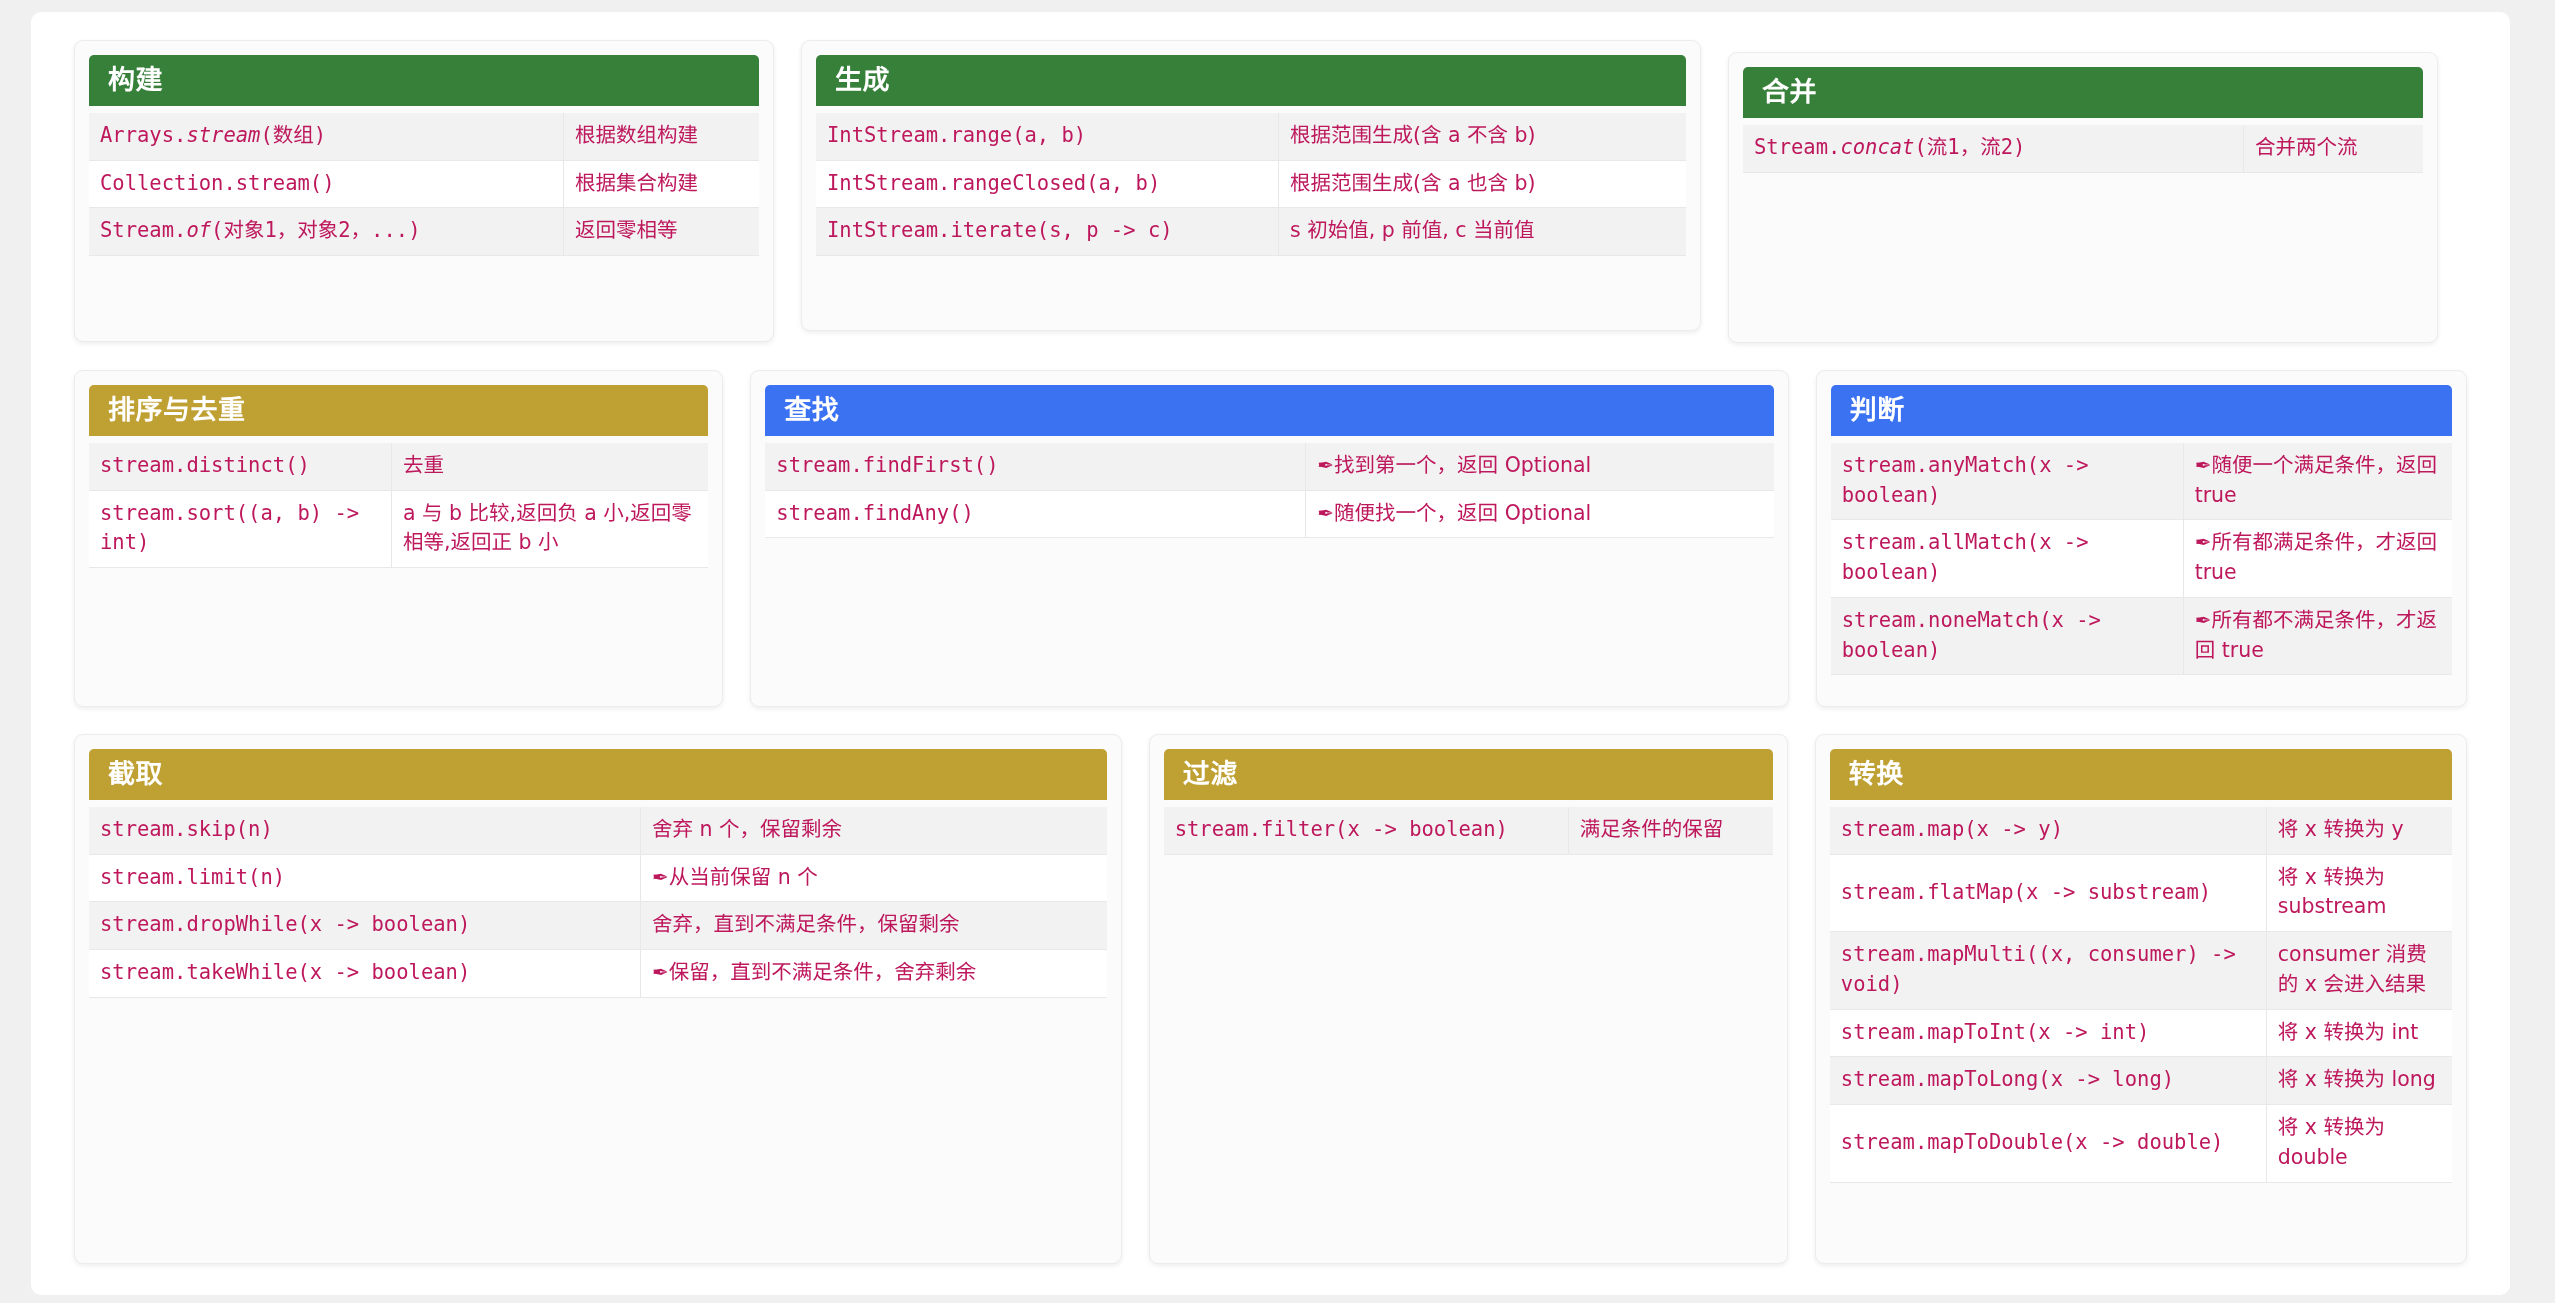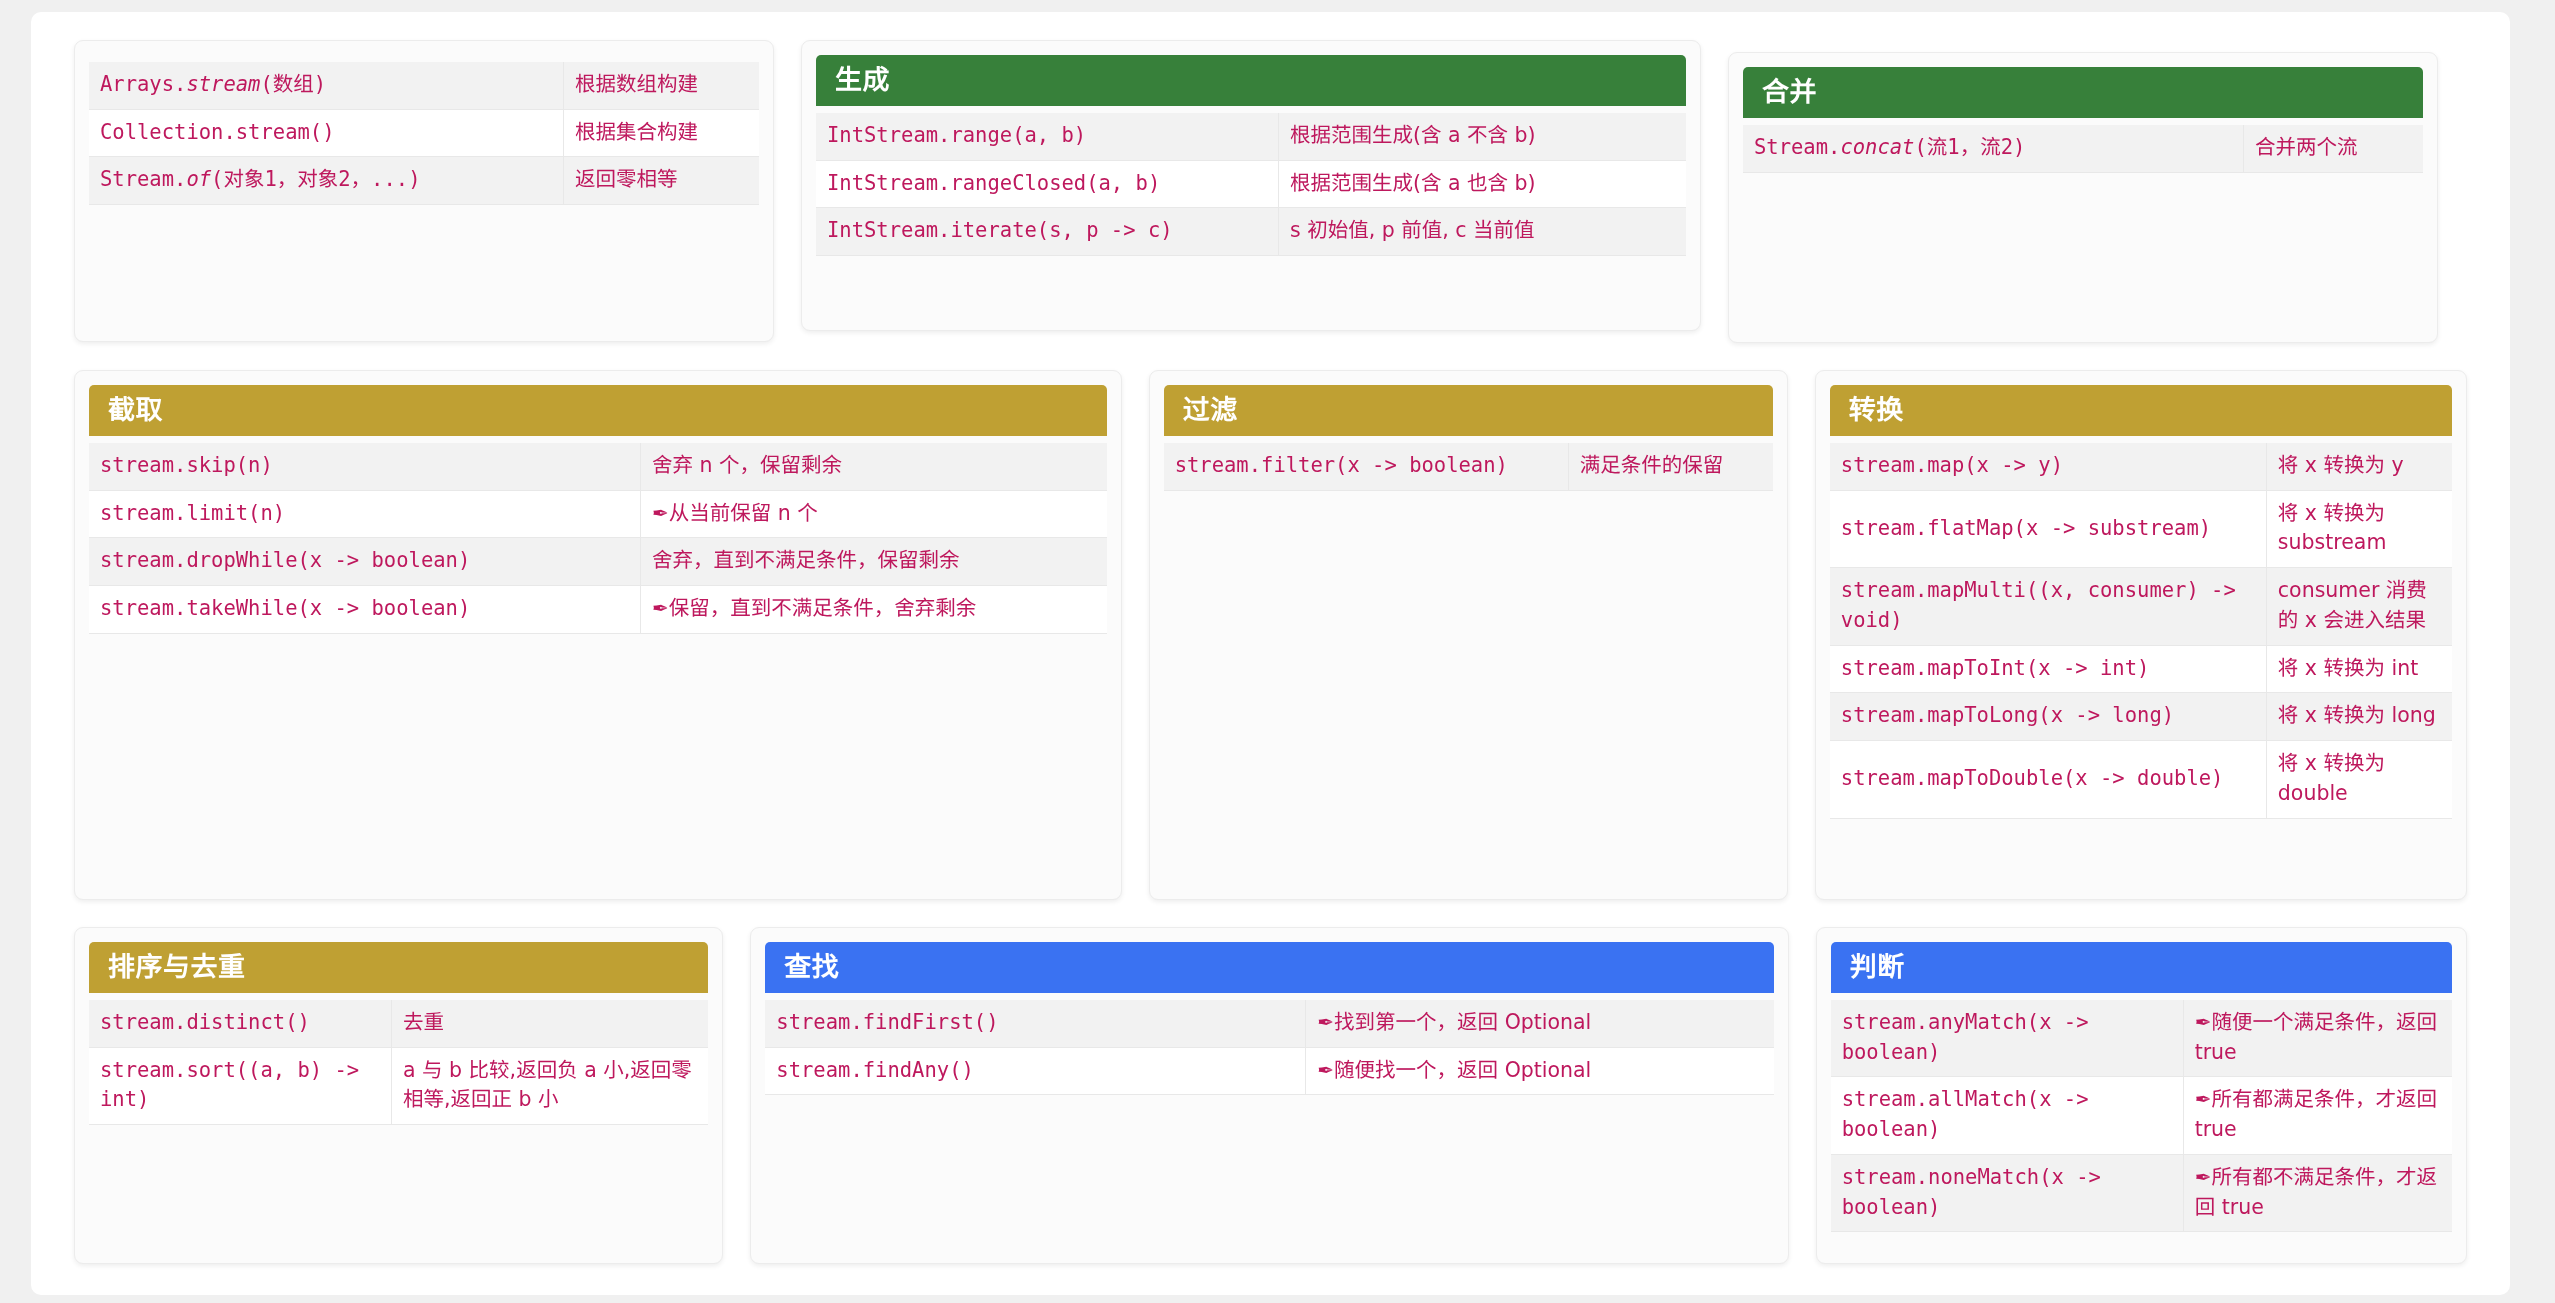--- a/index.html
+++ b/index.html
@@ -124,20 +124,21 @@
 </style>
 </head>
 <body>
 
 <div class="page">
   <div class="rows">
 
     <div class="row">
 
       <div class="card c-build">
+        <div class="card-header hdr-green">构建</div>
         <table class="kv">
           <tbody>
             <tr>
               <td class="sig"><span>Arrays.</span><i>stream</i><span>(数组)</span></td>
               <td class="desc">根据数组构建</td>
             </tr>
             <tr>
               <td class="sig"><span>Collection.stream()</span><i></i><span></span></td>
               <td class="desc">根据集合构建</td>
             </tr>
@@ -181,20 +182,79 @@
             </tr>
           </tbody>
         </table>
         <div class="spacer"></div>
       </div>
 
     </div>
 
     <div class="row">
 
+      <div class="card c-sort">
+        <div class="card-header hdr-gold">排序与去重</div>
+        <table class="kv">
+          <tbody>
+            <tr>
+              <td class="sig">stream.distinct()</td>
+              <td class="desc">去重</td>
+            </tr>
+            <tr>
+              <td class="sig">stream.sort((a, b) -&gt; int)</td>
+              <td class="desc">a 与 b 比较,返回负 a 小,返回零相等,返回正 b 小</td>
+            </tr>
+          </tbody>
+        </table>
+        <div class="spacer"></div>
+      </div>
+
+      <div class="card c-find">
+        <div class="card-header hdr-blue">查找</div>
+        <table class="kv">
+          <tbody>
+            <tr>
+              <td class="sig">stream.findFirst()</td>
+              <td class="desc"><span class="nib">✒</span><span>找到第一个，返回 Optional</span></td>
+            </tr>
+            <tr>
+              <td class="sig">stream.findAny()</td>
+              <td class="desc"><span class="nib">✒</span><span>随便找一个，返回 Optional</span></td>
+            </tr>
+          </tbody>
+        </table>
+        <div class="spacer"></div>
+      </div>
+
+      <div class="card c-judge">
+        <div class="card-header hdr-blue">判断</div>
+        <table class="kv">
+          <tbody>
+            <tr>
+              <td class="sig">stream.anyMatch(x -&gt; boolean)</td>
+              <td class="desc"><span class="nib">✒</span><span>随便一个满足条件，返回 true</span></td>
+            </tr>
+            <tr>
+              <td class="sig">stream.allMatch(x -&gt; boolean)</td>
+              <td class="desc"><span class="nib">✒</span><span>所有都满足条件，才返回 true</span></td>
+            </tr>
+            <tr>
+              <td class="sig">stream.noneMatch(x -&gt; boolean)</td>
+              <td class="desc"><span class="nib">✒</span><span>所有都不满足条件，才返回 true</span></td>
+            </tr>
+          </tbody>
+        </table>
+        <div class="spacer"></div>
+      </div>
+
+    </div>
+
+    <div class="row">
+
       <div class="card c-cut">
         <div class="card-header hdr-gold">截取</div>
         <table class="kv">
           <tbody>
             <tr>
               <td class="sig">stream.skip(n)</td>
               <td class="desc"><span>舍弃 n 个，保留剩余</span></td>
             </tr>
             <tr>
               <td class="sig">stream.limit(n)</td>
@@ -254,73 +314,14 @@
               <td class="sig">stream.mapToDouble(x -&gt; double)</td>
               <td class="desc">将 x 转换为 double</td>
             </tr>
           </tbody>
         </table>
         <div class="spacer"></div>
       </div>
 
     </div>
 
-    <div class="row">
-
-      <div class="card c-sort">
-        <div class="card-header hdr-gold">排序与去重</div>
-        <table class="kv">
-          <tbody>
-            <tr>
-              <td class="sig">stream.distinct()</td>
-              <td class="desc">去重</td>
-            </tr>
-            <tr>
-              <td class="sig">stream.sort((a, b) -&gt; int)</td>
-              <td class="desc">a 与 b 比较,返回负 a 小,返回零相等,返回正 b 小</td>
-            </tr>
-          </tbody>
-        </table>
-        <div class="spacer"></div>
-      </div>
-
-      <div class="card c-find">
-        <div class="card-header hdr-blue">查找</div>
-        <table class="kv">
-          <tbody>
-            <tr>
-              <td class="sig">stream.findFirst()</td>
-              <td class="desc"><span class="nib">✒</span><span>找到第一个，返回 Optional</span></td>
-            </tr>
-            <tr>
-              <td class="sig">stream.findAny()</td>
-              <td class="desc"><span class="nib">✒</span><span>随便找一个，返回 Optional</span></td>
-            </tr>
-          </tbody>
-        </table>
-        <div class="spacer"></div>
-      </div>
-
-      <div class="card c-judge">
-        <div class="card-header hdr-blue">判断</div>
-        <table class="kv">
-          <tbody>
-            <tr>
-              <td class="sig">stream.anyMatch(x -&gt; boolean)</td>
-              <td class="desc"><span class="nib">✒</span><span>随便一个满足条件，返回 true</span></td>
-            </tr>
-            <tr>
-              <td class="sig">stream.allMatch(x -&gt; boolean)</td>
-              <td class="desc"><span class="nib">✒</span><span>所有都满足条件，才返回 true</span></td>
-            </tr>
-            <tr>
-              <td class="sig">stream.noneMatch(x -&gt; boolean)</td>
-              <td class="desc"><span class="nib">✒</span><span>所有都不满足条件，才返回 true</span></td>
-            </tr>
-          </tbody>
-        </table>
-        <div class="spacer"></div>
-      </div>
-
-    </div>
-
   </div>
 </div>
 
 </body></html>

